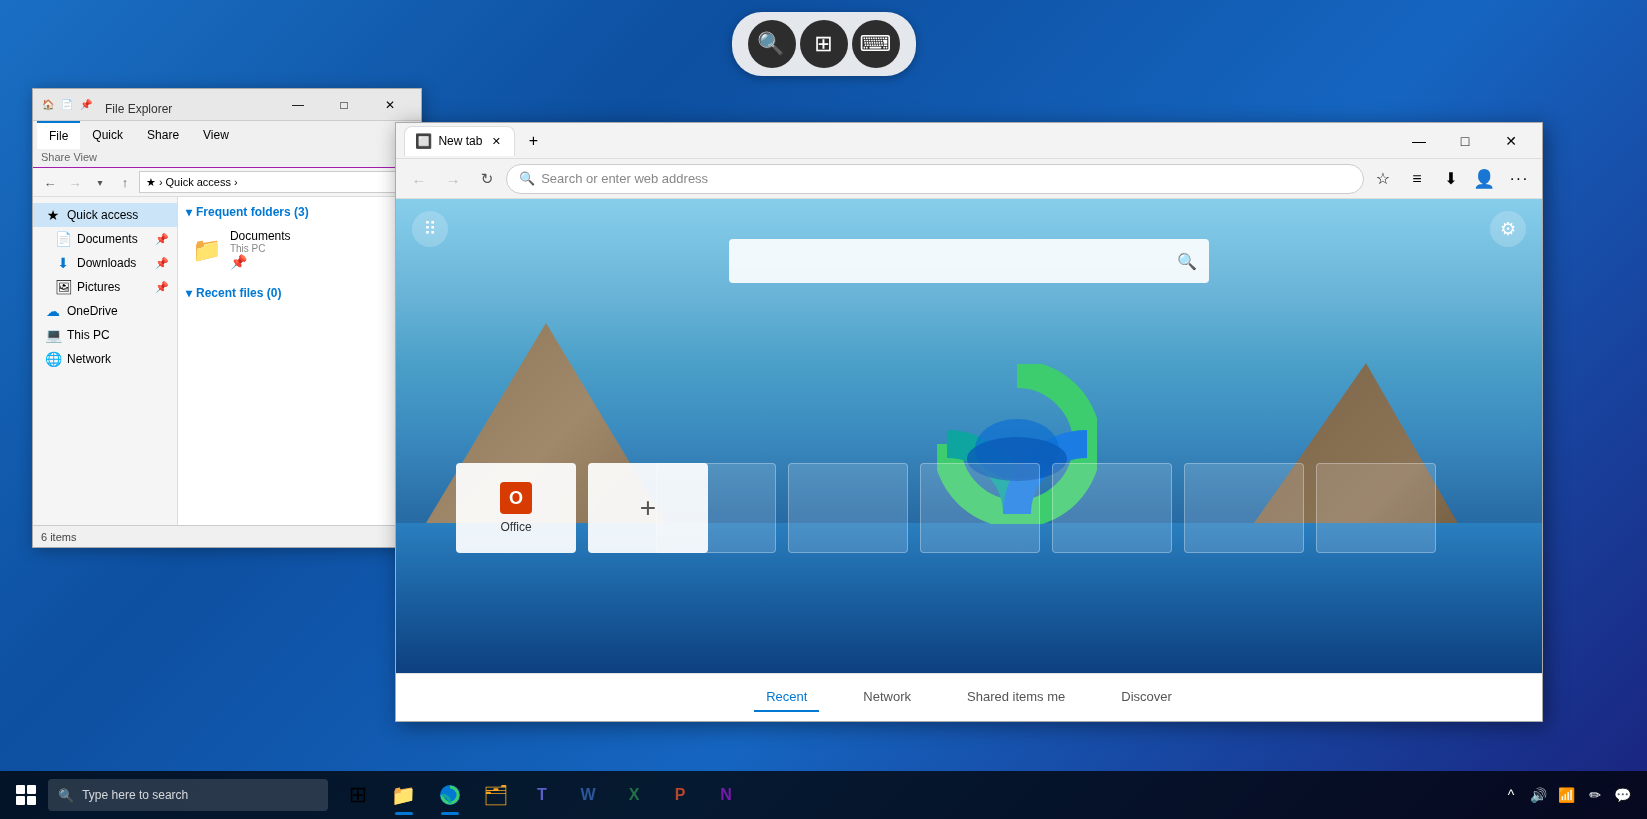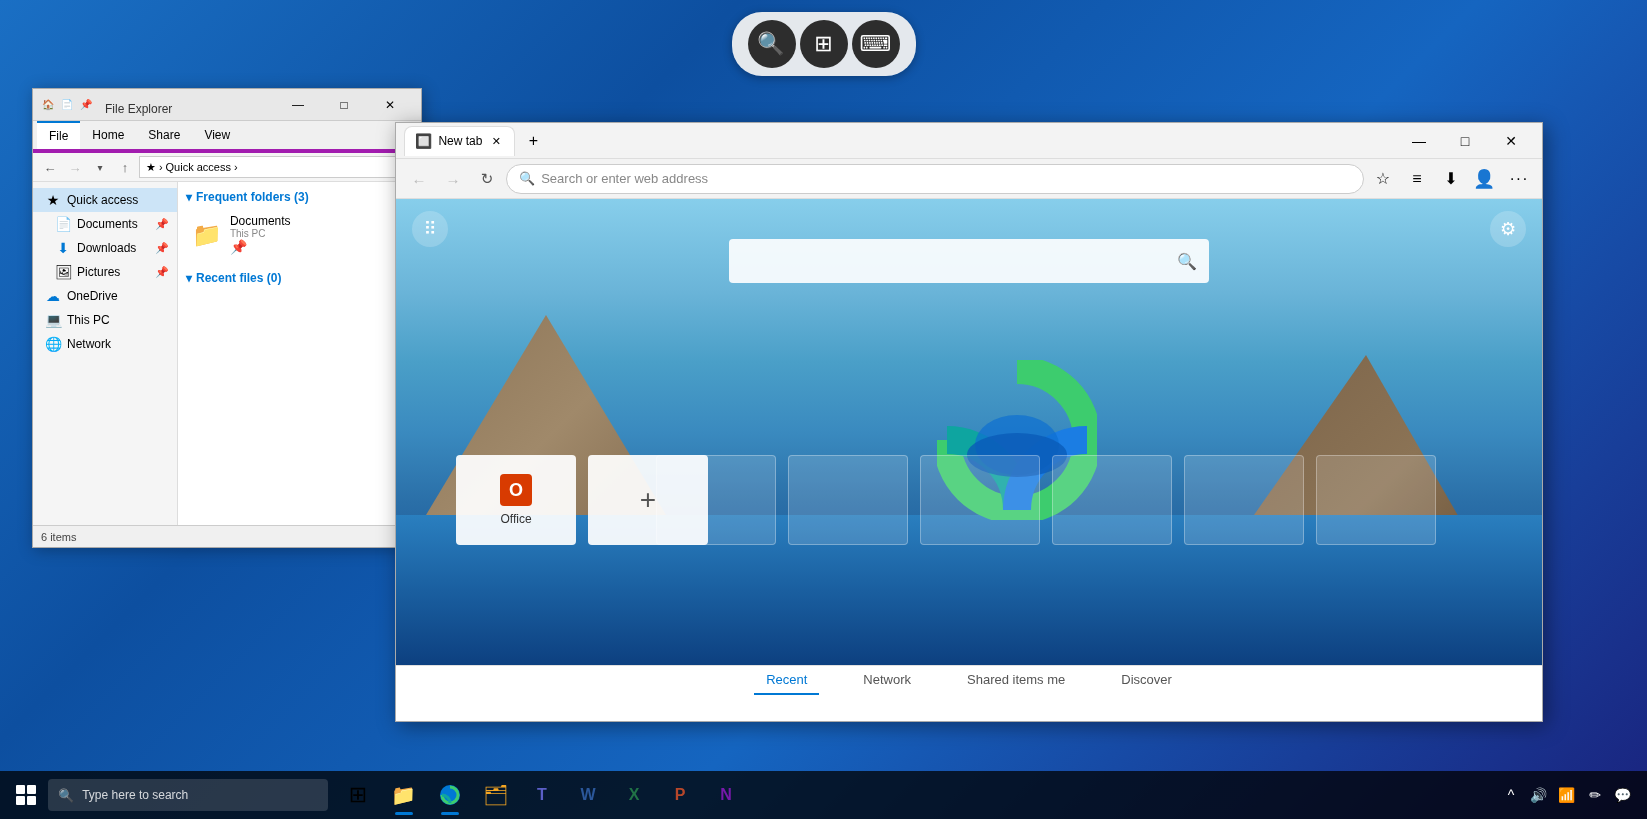--- a/index.html
+++ b/index.html
@@ -94,21 +94,21 @@
       cursor: pointer;
       font-size: 12px;
       display: flex;
       align-items: center;
       justify-content: center;
     }
 
     
     .fe-ribbon {
       background: #f0f0f0;
-      border-bottom: 4px solid #a21caf;
+      border-bottom: 1px solid #a21caf;
     }
     .fe-ribbon-tabs {
       display: flex;
       gap: 0;
       padding: 0 4px;
     }
     .fe-ribbon-tab {
       padding: 6px 12px;
       font-size: 12px;
       cursor: pointer;
@@ -501,25 +501,25 @@
       cursor: pointer;
       font-size: 18px;
       color: white;
       display: flex;
       align-items: center;
       justify-content: center;
     }
 
     
     .edge-footer {
-      height: 56px;
+      height: 48px;
       background: rgba(255,255,255,0.97);
       border-top: 1px solid #e0e0e0;
       display: flex;
-      align-items: flex-start;
+      align-items: center;
       justify-content: center;
       gap: 32px;
     }
     .edge-footer-tab {
       padding: 6px 12px;
       font-size: 13px;
       cursor: pointer;
       color: #555;
       border-bottom: 2px solid transparent;
     }
@@ -656,23 +656,26 @@
     <div class="fe-winbtns">
       <button class="fe-winbtn">—</button>
       <button class="fe-winbtn">□</button>
       <button class="fe-winbtn close">✕</button>
     </div>
   </div>
 
   <div class="fe-ribbon">
     <div class="fe-ribbon-tabs">
       <button class="fe-ribbon-tab active">File</button>
-      <button class="fe-ribbon-tab">Home</button>
+      <button class="fe-ribbon-tab">Quick</button>
       <button class="fe-ribbon-tab">Share</button>
       <button class="fe-ribbon-tab">View</button>
+    </div>
+    <div class="fe-ribbon-share-view">
+      <span>Share View</span>
     </div>
   </div>
 
   <div class="fe-navbar">
     <button class="fe-navbtn">←</button>
     <button class="fe-navbtn" style="color:#bbb">→</button>
     <button class="fe-navbtn" style="font-size:10px">▾</button>
     <button class="fe-navbtn">↑</button>
     <div class="fe-breadcrumb">
       <span>★</span>

